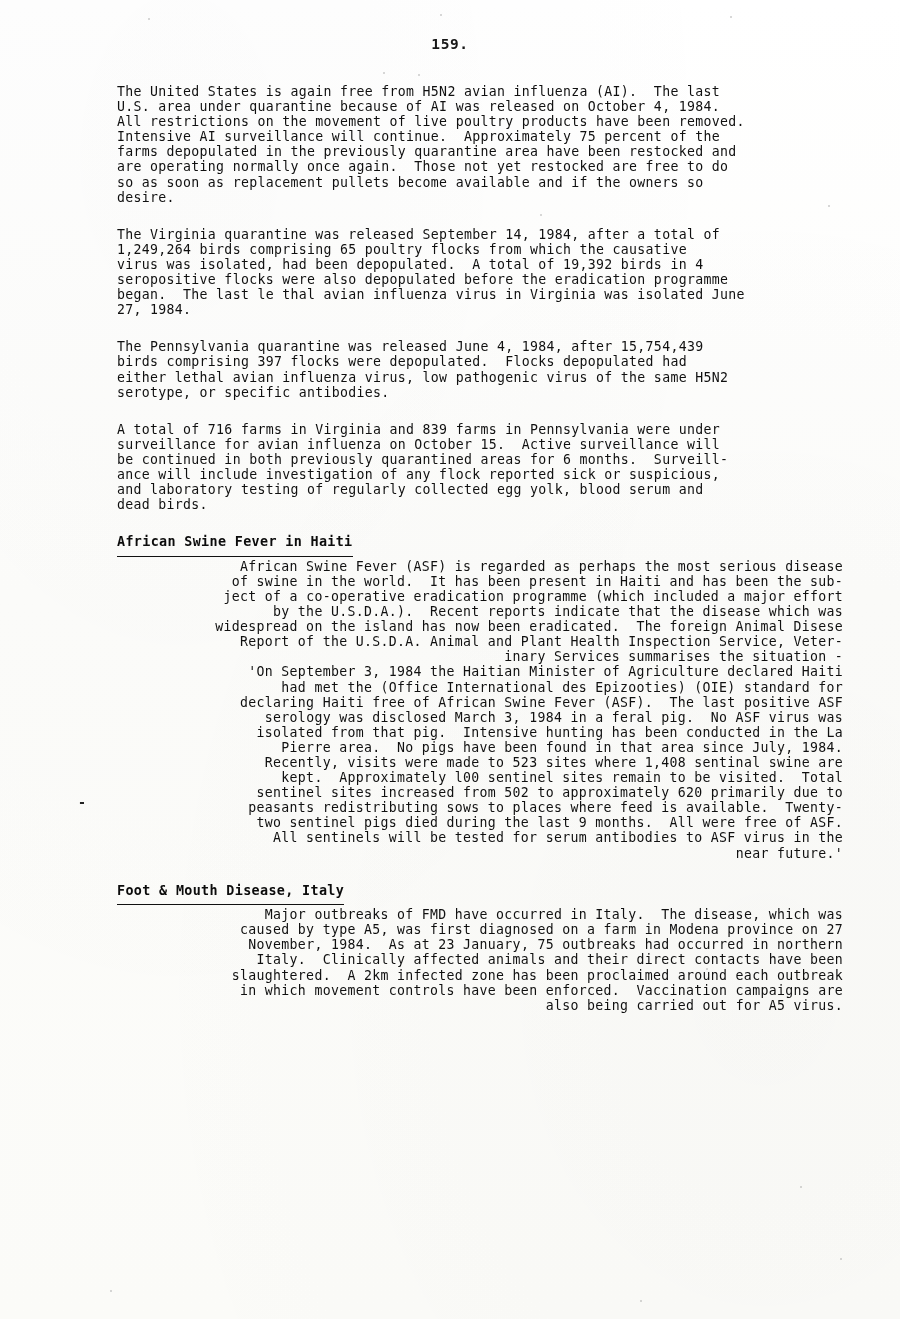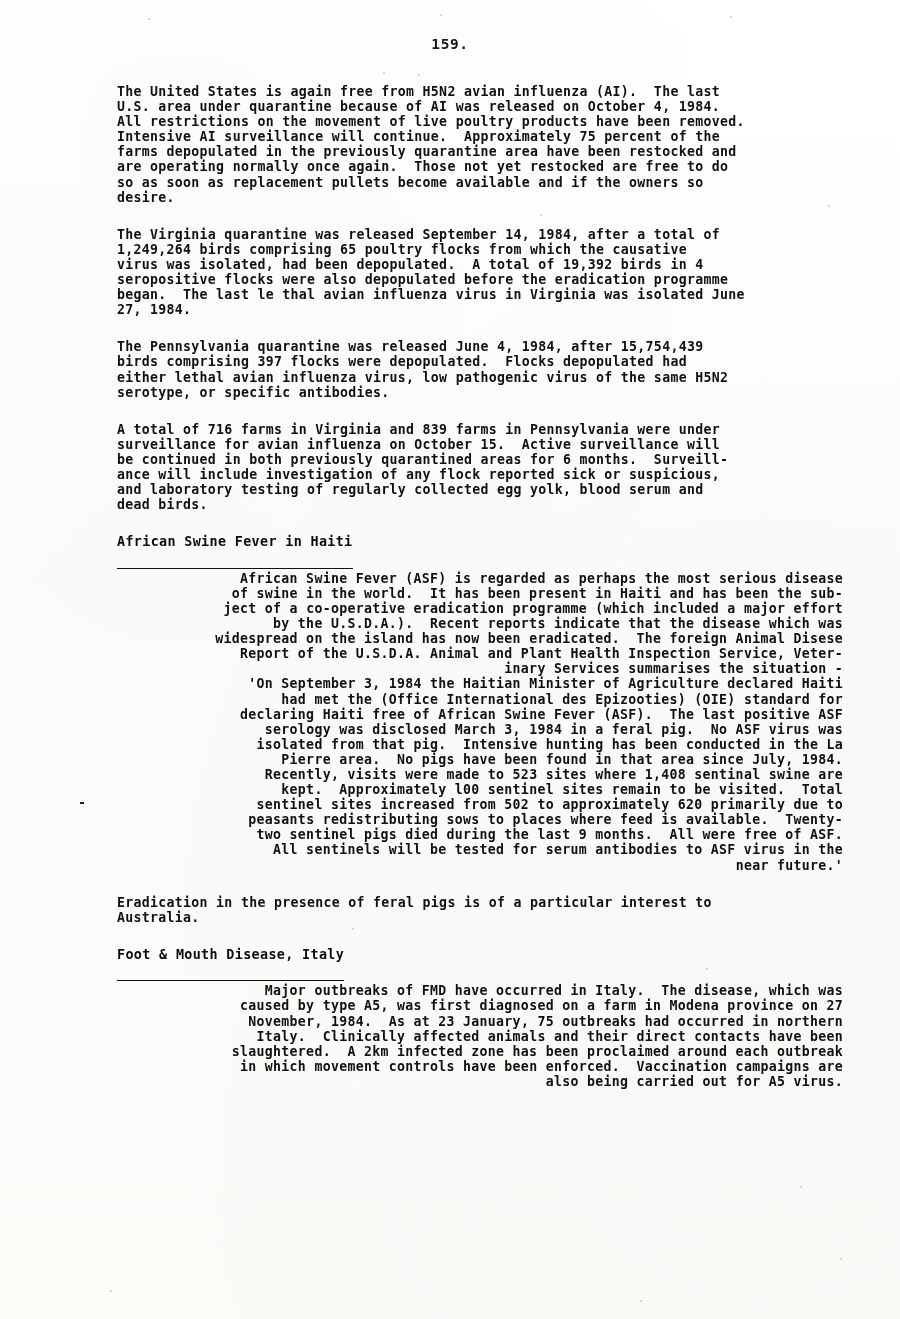--- a/index.html
+++ b/index.html
@@ -46,36 +46,36 @@
     left: 117px;
     width: 726px;
   }
   .para {
     font-size: 13.2px;
     line-height: 15.1px;
     letter-spacing: 0.32px;
     white-space: pre-wrap;
     color: #101010;
     margin: 0;
-    font-weight: 700;
+    font-weight: 400;
     -webkit-font-smoothing: none;
   }
   .gap-para   { margin-top: 22px; }
   .gap-head   { margin-top: 22px; }
   .gap-afterhead { margin-top: 2px; text-align: right; }
 
   h2.section-head {
     font-size: 13.4px;
     line-height: 15.5px;
     letter-spacing: 0.35px;
     font-weight: 700;
     margin: 0;
     display: inline-block;
     border-bottom: 1.6px solid #111;
-    padding-bottom: 18px;
+    padding-bottom: 6px;
     color: #0c0c0c;
     white-space: pre;
   }
   .head-wrap { line-height: 0; }
 
   .margin-dash {
     position: absolute;
     left: 78px;
     top: 796px;
     font-size: 13.2px;
@@ -164,22 +164,20 @@
 isolated from that pig.  Intensive hunting has been conducted in the La
 Pierre area.  No pigs have been found in that area since July, 1984.
 Recently, visits were made to 523 sites where 1,408 sentinal swine are
 kept.  Approximately l00 sentinel sites remain to be visited.  Total
 sentinel sites increased from 502 to approximately 620 primarily due to
 peasants redistributing sows to places where feed is available.  Twenty-
 two sentinel pigs died during the last 9 months.  All were free of ASF.
 All sentinels will be tested for serum antibodies to ASF virus in the
 near future.'</p>
 
-    <p class="para gap-para">Eradication in the presence of feral pigs is of a particular interest to
-Australia.</p>
 
     <div class="head-wrap gap-head">
       <h2 class="section-head">Foot &amp; Mouth Disease, Italy</h2>
     </div>
 
     <p class="para gap-afterhead">Major outbreaks of FMD have occurred in Italy.  The disease, which was
 caused by type A5, was first diagnosed on a farm in Modena province on 27
 November, 1984.  As at 23 January, 75 outbreaks had occurred in northern
 Italy.  Clinically affected animals and their direct contacts have been
 slaughtered.  A 2km infected zone has been proclaimed around each outbreak

